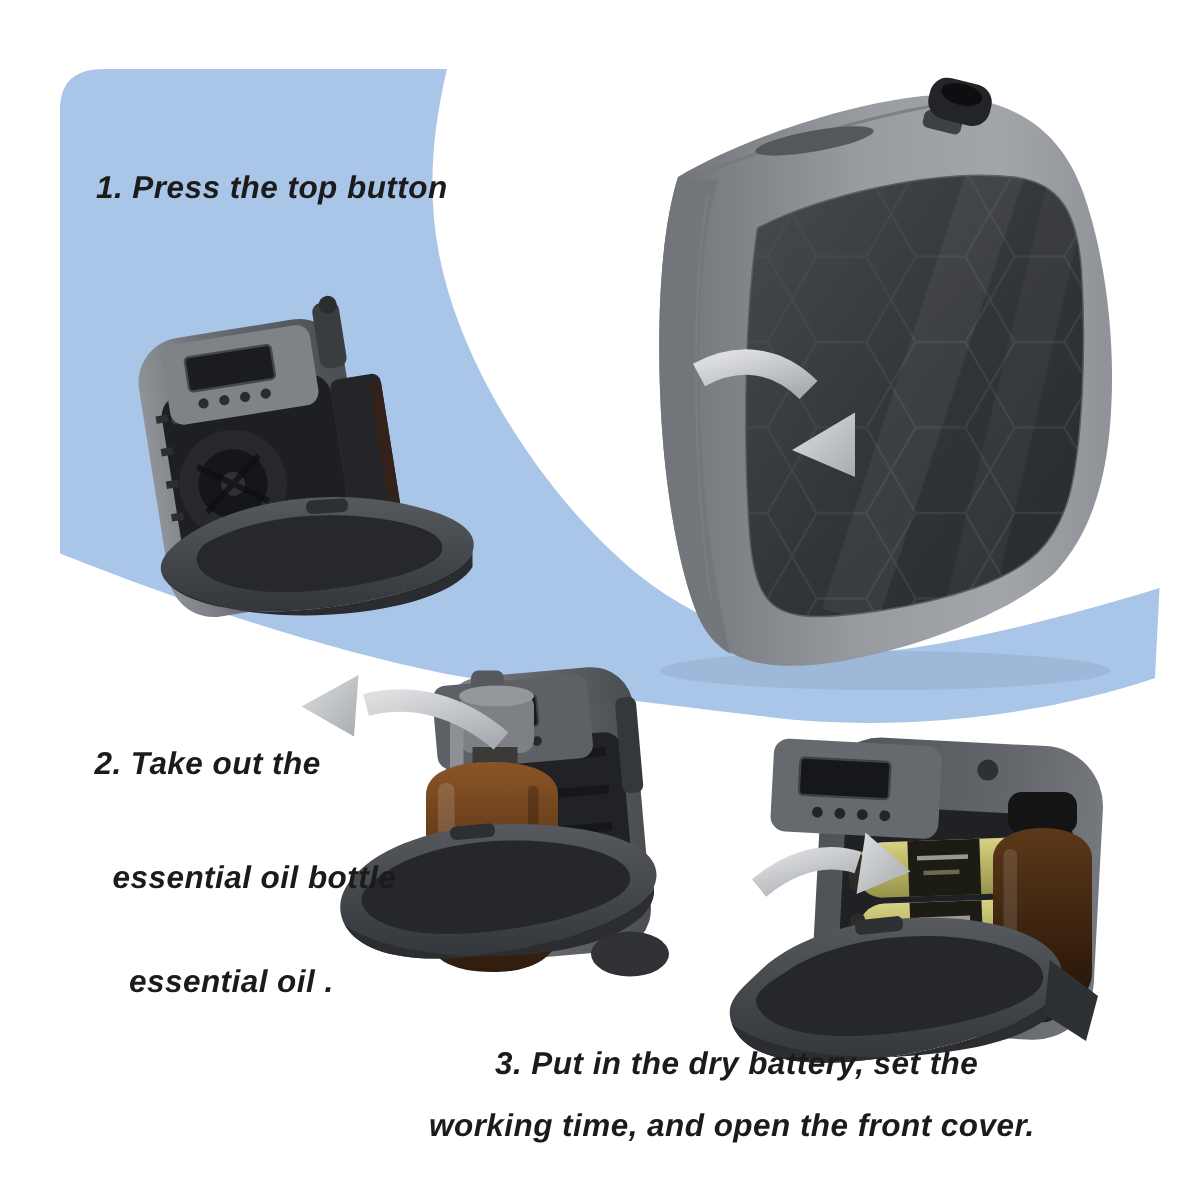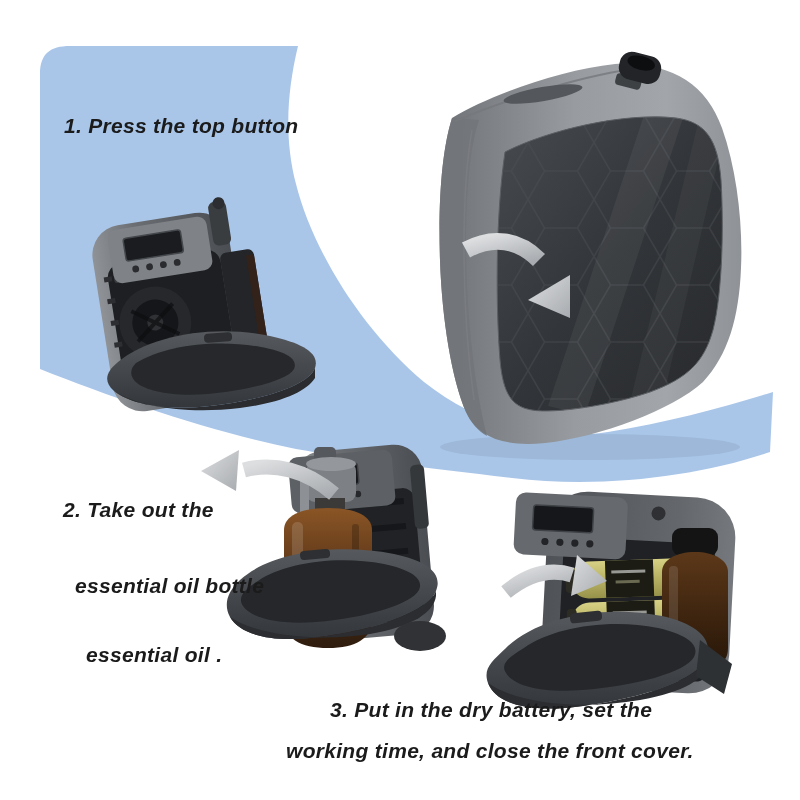--- a/index.html
+++ b/index.html
@@ -279,15 +279,15 @@
     </g>
   </svg>
 
   <div class="step-line" style="left:64px;  top:115px;">1. Press the top button</div>
 
   <div class="step-line" style="left:63px;  top:499px;">2. Take out the</div>
   <div class="step-line" style="left:75px;  top:547px;margin-top:28px;">essential oil bottle</div>
   <div class="step-line" style="left:75px;  top:644px;margin-left:11px;">essential oil .</div>
 
   <div class="step-line" style="left:286px; top:699px;margin-left:44px;">3. Put in the dry battery, set the</div>
-  <div class="step-line" style="left:286px; top:740px;">working time, and close the front cover.</div>
+  <div class="step-line" style="left:286px; top:740px;">working time, and open the front cover.</div>
 
 </div>
 
 </body></html>

